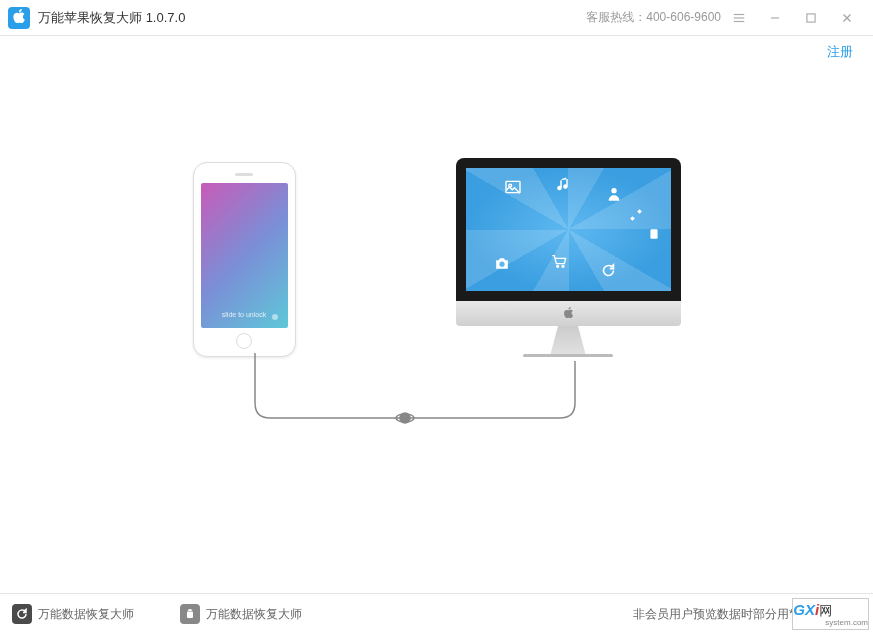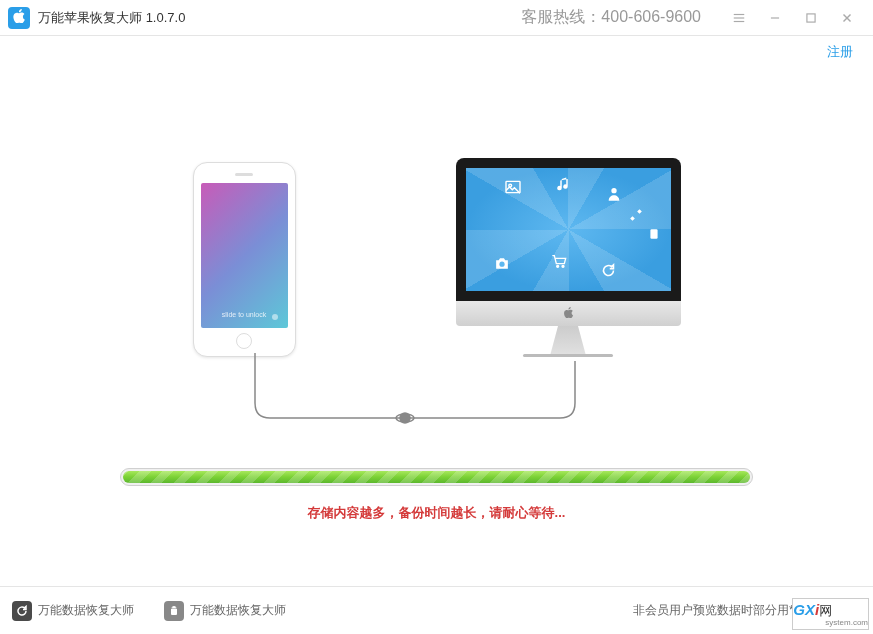--- a/index.html
+++ b/index.html
@@ -3,21 +3,21 @@
   <meta charset="utf-8">
   <style>
     * { margin: 0; padding: 0; box-sizing: border-box; }
     body { font-family: "Microsoft YaHei", Arial, sans-serif; background: #fff; width: 873px; height: 634px; overflow: hidden; position: relative; }
     
     .titlebar { height: 36px; background: #fff; border-bottom: 1px solid #e5e5e5; display: flex; align-items: center; padding: 0 8px; }
     .logo-icon { width: 22px; height: 22px; background: #2a9ee8; border-radius: 4px; display: flex; align-items: center; justify-content: center; margin-right: 8px; }
     .apple-glyph { color: #fff; font-size: 16px; }
     .app-title { font-size: 13px; color: #333; flex: 0 0 auto; }
     .titlebar-spacer { flex: 1; }
-    .hotline { font-size: 16px; color: #999; margin-right: 20px; }
+    .hotline { font-size: 12px; color: #999; }
     .win-btn { width: 36px; height: 36px; display: flex; align-items: center; justify-content: center; color: #aaa; cursor: pointer; }
     .win-btn svg { width: 14px; height: 14px; }
     
     .subbar { height: 32px; display: flex; align-items: center; justify-content: flex-end; padding: 0 20px; }
     .register-link { color: #2a9ee8; font-size: 13px; cursor: pointer; }
     
     .main-area { position: relative; height: 490px; }
     
     .device-stage { position: absolute; top: 90px; left: 0; right: 0; display: flex; justify-content: center; align-items: flex-end; gap: 160px; }
     
@@ -40,21 +40,21 @@
     
     .connection { position: absolute; top: 285px; left: 245px; width: 340px; height: 80px; }
     .connection svg { width: 100%; height: 100%; }
     
     .progress-wrap { position: absolute; top: 400px; left: 120px; right: 120px; }
     .progress-bar { height: 18px; background: #f0f0f0; border: 1px solid #d0d0d0; border-radius: 9px; overflow: hidden; padding: 2px; }
     .progress-fill { height: 100%; width: 100%; background: linear-gradient(to bottom, #a8e85c 0%, #7bd135 50%, #5cb82e 100%); border-radius: 7px; position: relative; overflow: hidden; }
     .progress-fill::after { content: ''; position: absolute; inset: 0; background: repeating-linear-gradient(-45deg, rgba(255,255,255,0.2) 0 8px, transparent 8px 16px); }
     .progress-msg { text-align: center; margin-top: 18px; color: #d43a3a; font-size: 13px; font-weight: bold; }
     
-    .footer { position: absolute; bottom: 0; left: 0; right: 0; height: 48px; border-top: 1px solid #e5e5e5; display: flex; align-items: center; padding: 0 12px; background: #fff; }
+    .footer { position: absolute; bottom: 0; left: 0; right: 0; height: 41px; border-top: 1px solid #e5e5e5; display: flex; align-items: center; padding: 0 12px; background: #fff; gap: 16px; }
     .footer-app { display: flex; align-items: center; margin-right: 30px; cursor: pointer; }
     .footer-icon { width: 20px; height: 20px; border-radius: 4px; display: flex; align-items: center; justify-content: center; margin-right: 6px; font-size: 12px; color: #fff; }
     .footer-icon.dark { background: #4a4a4a; }
     .footer-icon.gray { background: #888; }
     .footer-label { font-size: 12px; color: #666; }
     .footer-spacer { flex: 1; }
     .footer-note { font-size: 12px; color: #666; }
     .footer-note a { color: #2a9ee8; cursor: pointer; margin-left: 4px; }
     
     .watermark { position: absolute; bottom: 4px; right: 4px; background: #fff; border: 1px solid #ccc; padding: 2px 0; font-size: 10px; }
@@ -186,26 +186,20 @@
   </div>
 
   <div class="connection">
     <svg viewBox="0 0 340 80" fill="none" stroke="#888" stroke-width="1.5">
       <path d="M10 0 V50 Q10 65 25 65 H315 Q330 65 330 50 V8"></path>
       <circle cx="160" cy="65" r="5" fill="#888"></circle>
       <ellipse cx="160" cy="65" rx="9" ry="4" fill="none" stroke="#888"></ellipse>
     </svg>
   </div>
 
-  <div class="progress-wrap">
-    <div class="progress-bar">
-      <div class="progress-fill"></div>
-    </div>
-    <div class="progress-msg">存储内容越多，备份时间越长，请耐心等待...</div>
-  </div>
 
 </div>
 
 <div class="footer">
   <div class="footer-app">
     <div class="footer-icon dark">
       <svg width="12" height="12" viewBox="0 0 24 24" fill="none" stroke="white" stroke-width="3">
           <path d="M20 12a8 8 0 11-3-6.2L20 3v6h-6"></path>
         </svg>
     </div>

